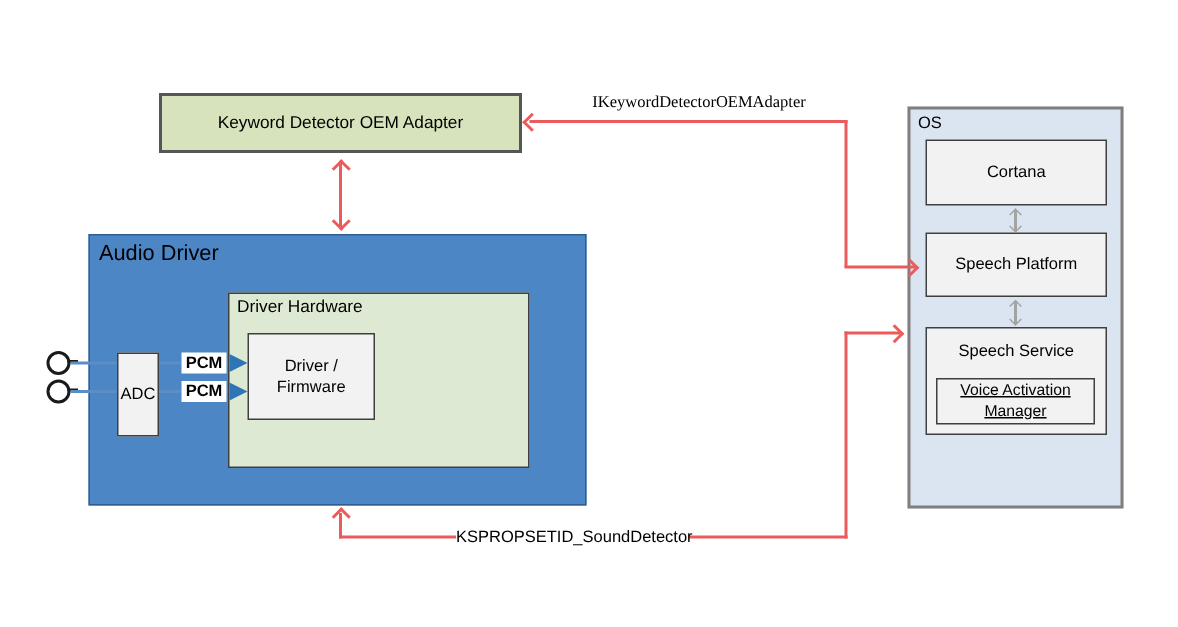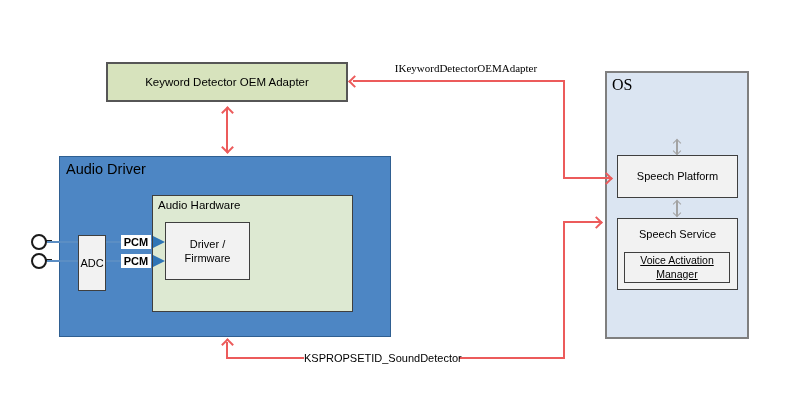--- a/index.html
+++ b/index.html
@@ -48,21 +48,21 @@
 
   <div class="box center-txt" style="left:106px;top:62px;width:242px;height:40px;background:var(--adapter-green);border:2px solid #565656;">
     <span class="lbl" style="position:static;font-size:11.5px;">Keyword Detector OEM Adapter</span>
   </div>
 
   <div class="box" style="left:59px;top:156px;width:332px;height:181px;background:var(--driver-blue);border:1.5px solid var(--driver-border);">
     <span class="lbl" style="left:6px;top:3px;font-size:14.5px;">Audio Driver</span>
   </div>
 
   <div class="box" style="left:152px;top:195px;width:201px;height:117px;background:var(--hardware-green);border:1.5px solid var(--box-border);">
-    <span class="lbl" style="left:5px;top:2px;font-size:11.5px;">Audio Hardware</span>
+    <span class="lbl" style="left:5px;top:2px;font-size:11.5px;">Driver Hardware</span>
   </div>
 
   <div class="box center-txt" style="left:165px;top:222px;width:85px;height:58px;background:var(--box-gray);border:1.5px solid var(--box-border);">
     <span class="lbl" style="position:static;">
       <span style="display:block;">Driver /</span>
       <span style="display:block;">Firmware</span>
     </span>
   </div>
 
   <div class="box center-txt" style="left:78px;top:223px;width:28px;height:56px;background:var(--box-gray);border:1.5px solid var(--box-border);margin-top:12px;">
@@ -82,23 +82,26 @@
   <div class="line wire" style="left:106px;top:241px;width:46px;height:2px;"></div>
   <div class="line wire" style="left:106px;top:260px;width:46px;height:2px;"></div>
 
   <div class="lbl chip" style="left:121px;top:235px;width:30px;height:14px;line-height:14px;font-weight:bold;">PCM</div>
   <div class="lbl chip" style="left:121px;top:254px;width:30px;height:14px;line-height:14px;font-weight:bold;">PCM</div>
 
   <div class="tri" style="left:153px;top:236px;"></div>
   <div class="tri" style="left:153px;top:255px;"></div>
 
   <div class="box" style="left:605px;top:71px;width:144px;height:268px;background:var(--os-blue);border:2px solid #7f7f7f;">
-    <span class="lbl" style="left:5px;top:2px;font-size:16px;font-family:Liberation Serif, serif;">OS</span>
+    <span class="lbl" style="left:5px;top:2px;font-size:11px;">OS</span>
   </div>
 
+  <div class="box center-txt" style="left:617px;top:93px;width:121px;height:44px;background:var(--box-gray);border:1.5px solid var(--box-border);">
+    <span class="lbl" style="position:static;">Cortana</span>
+  </div>
 
   <div class="box center-txt" style="left:617px;top:155px;width:121px;height:43px;background:var(--box-gray);border:1.5px solid var(--box-border);">
     <span class="lbl" style="position:static;text-align:right;">Speech Platform</span>
   </div>
 
   <div class="box" style="left:617px;top:218px;width:121px;height:72px;background:var(--box-gray);border:1.5px solid var(--box-border);text-align:center;">
     <span class="lbl" style="position:static;display:block;margin-top:8px;">Speech Service</span>
   </div>
 
   <div class="box center-txt" style="left:624px;top:252px;width:106px;height:31px;background:var(--box-gray);border:1.5px solid var(--box-border);text-decoration:underline;">

